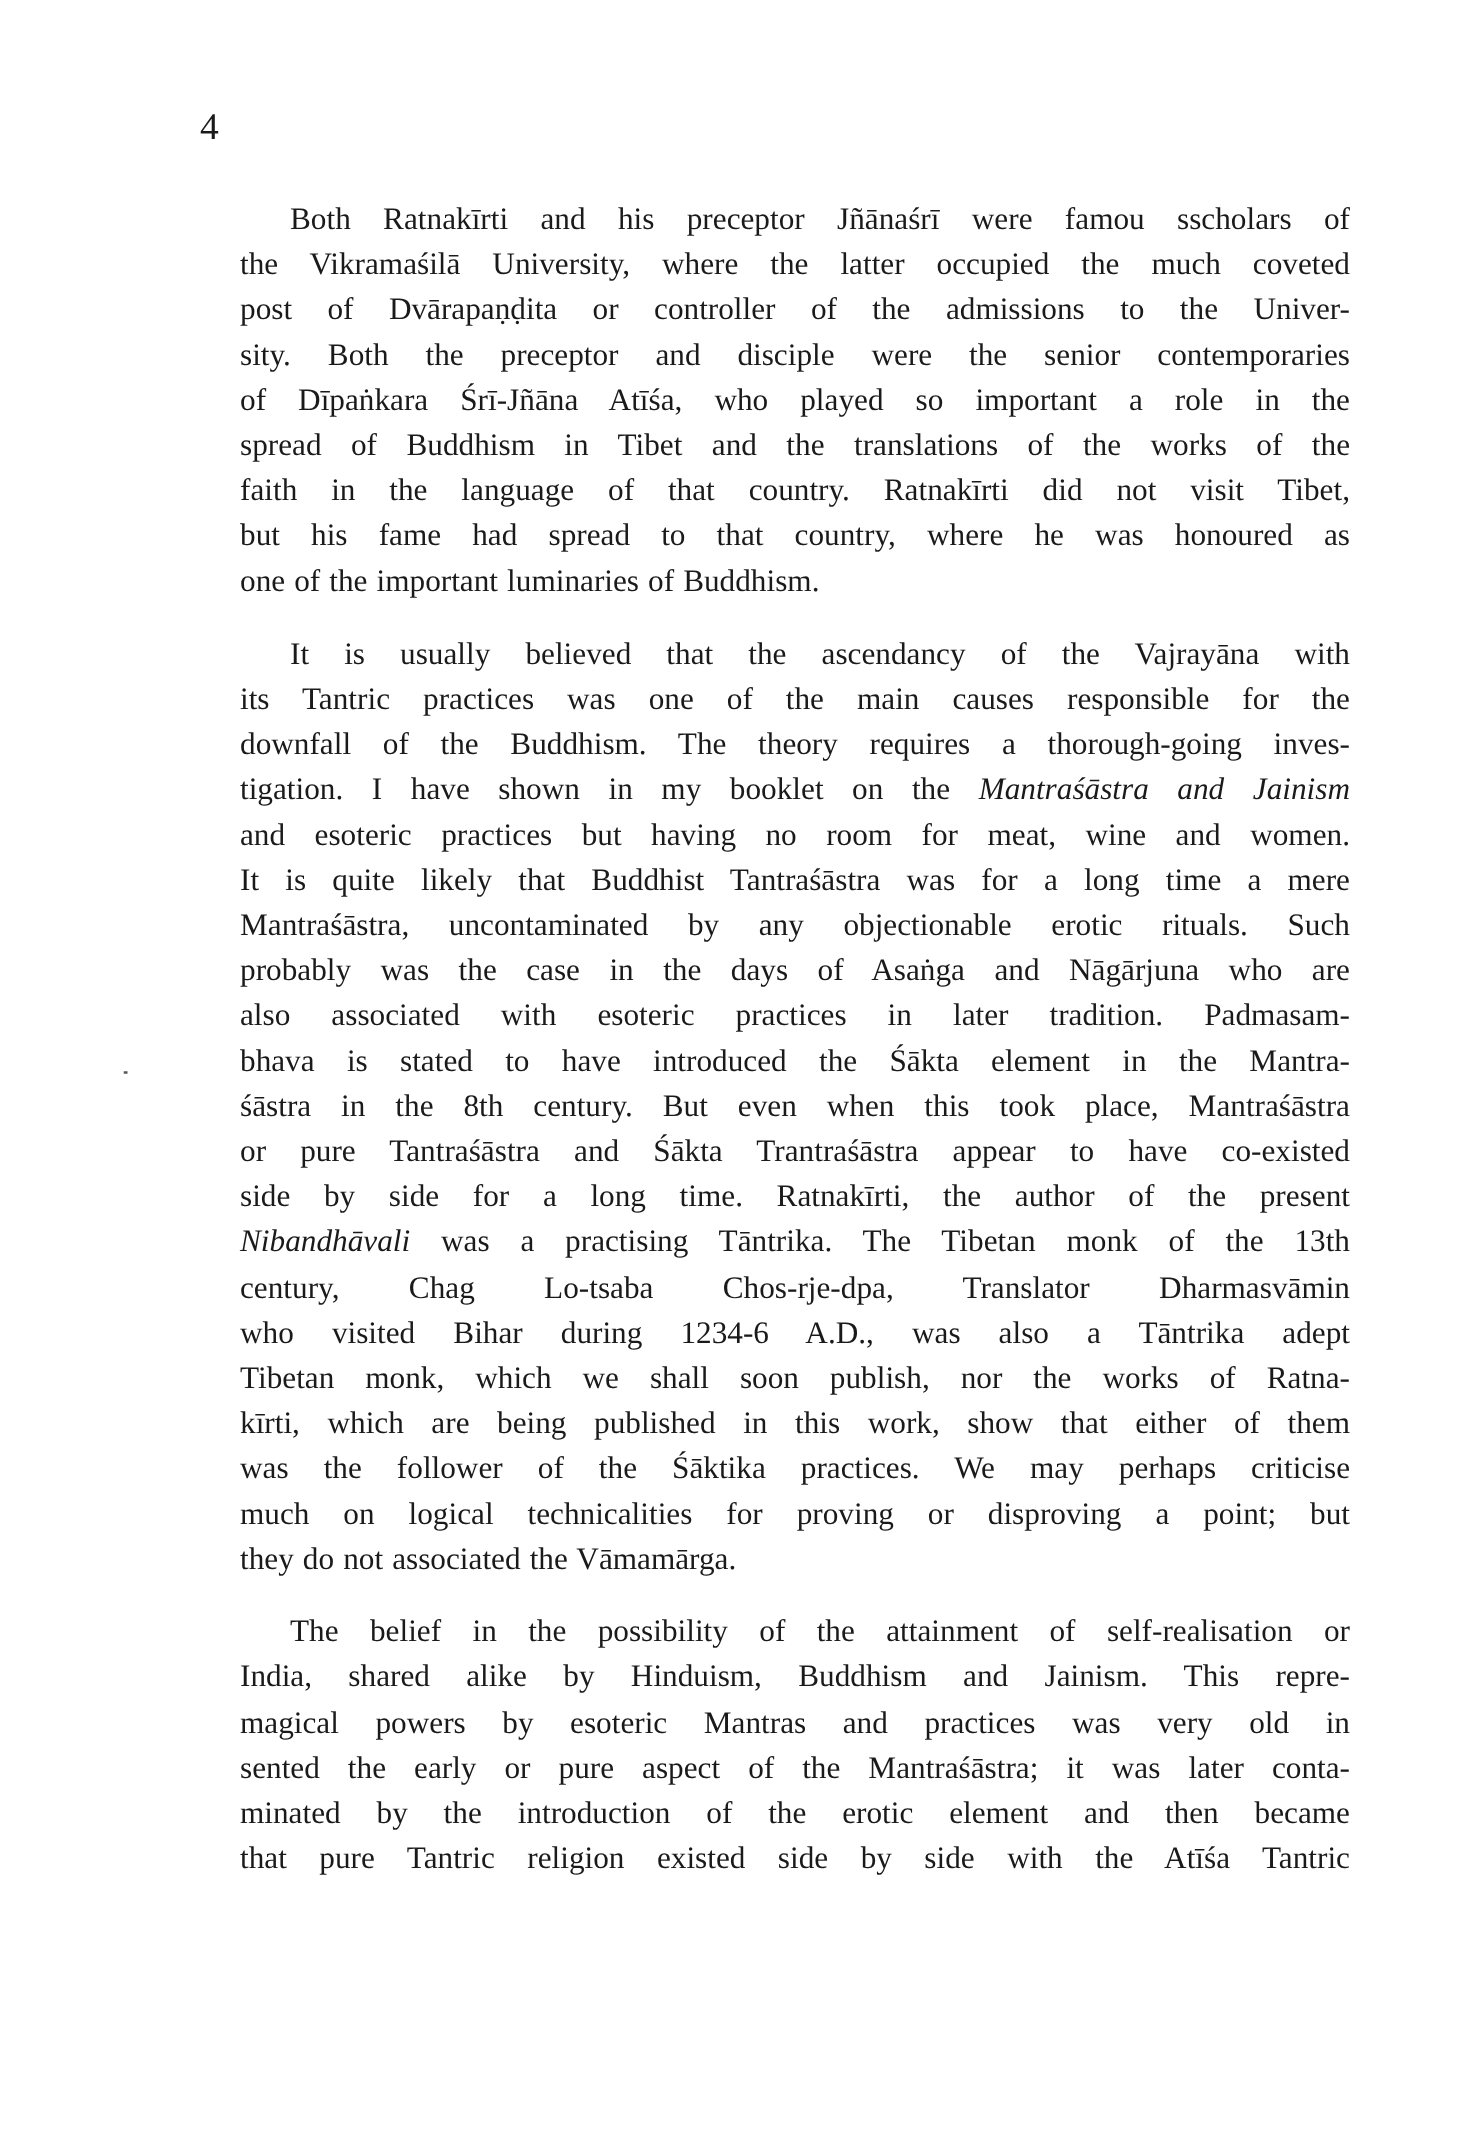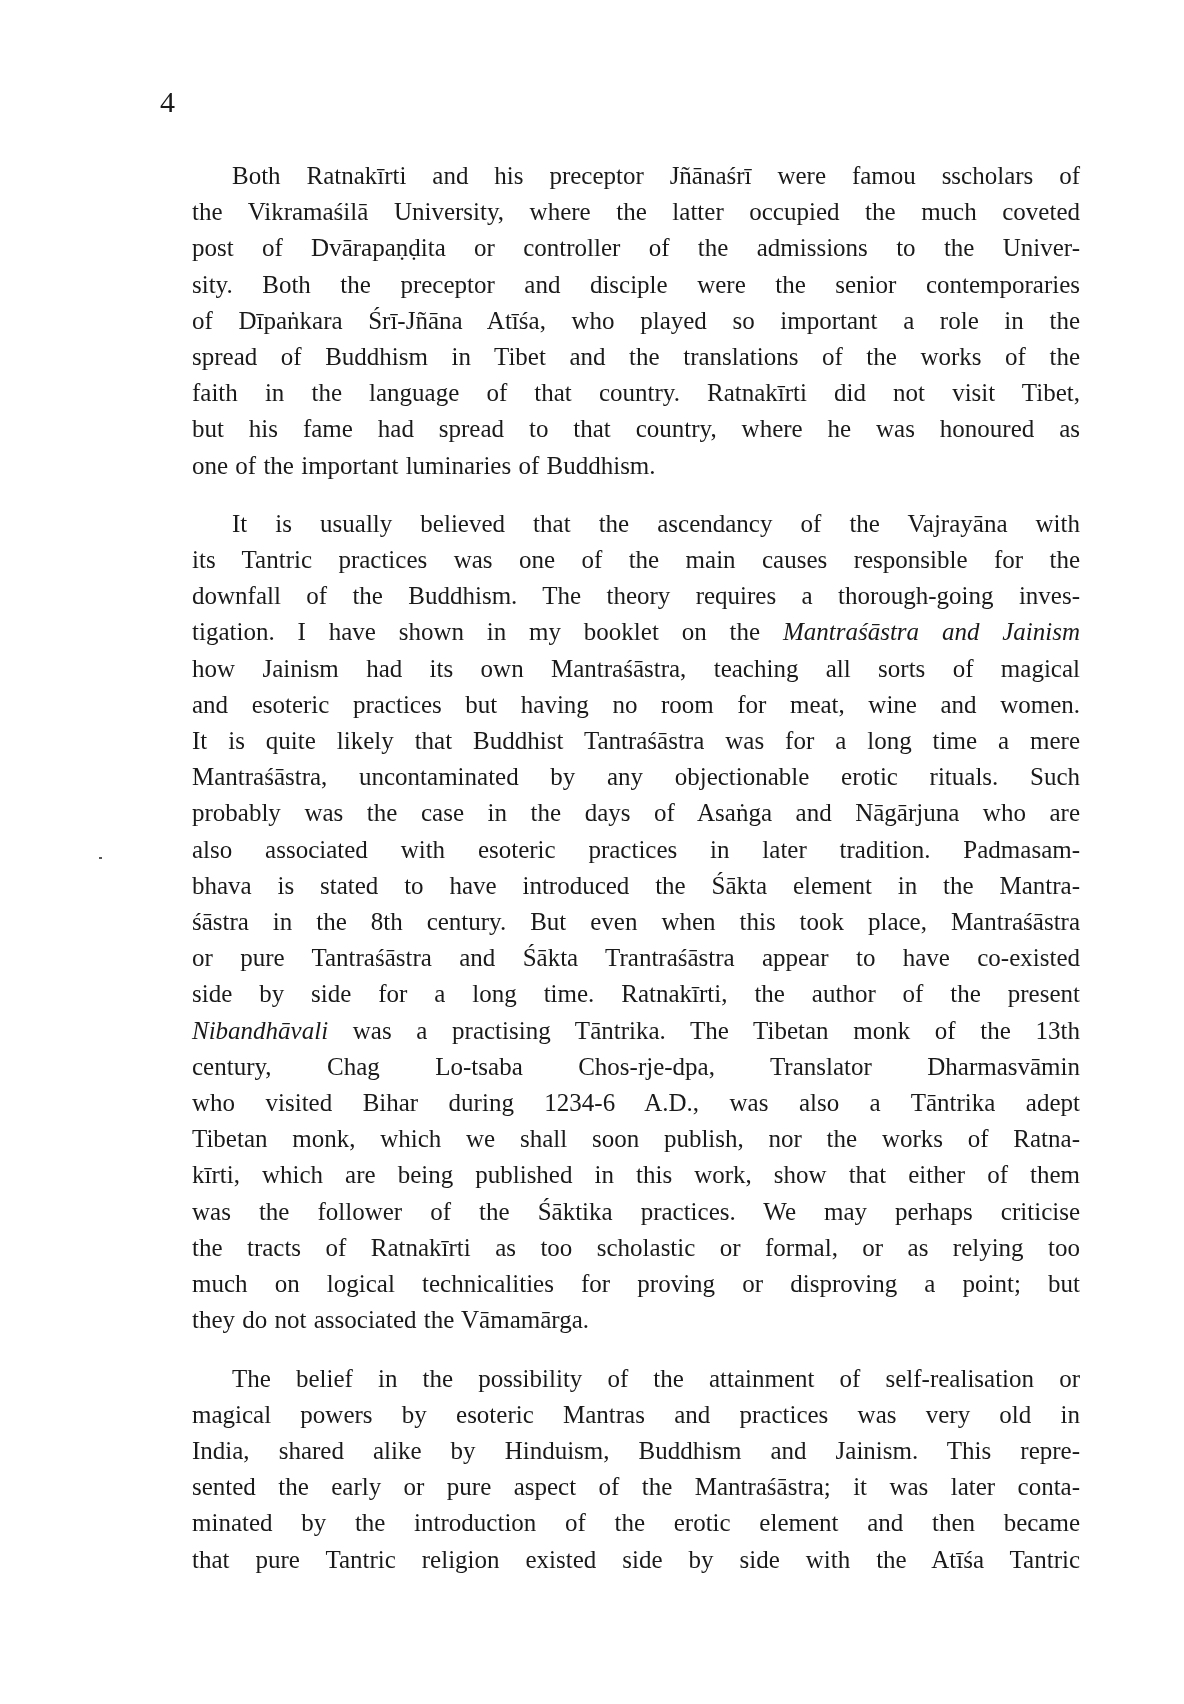--- a/index.html
+++ b/index.html
@@ -98,45 +98,43 @@
       <span class="line">faith in the language of that country. Ratnakīrti did not visit Tibet,</span>
       <span class="line">but his fame had spread to that country, where he was honoured as</span>
       <span class="line last">one of the important luminaries of Buddhism.</span>
     </p>
 
     <p class="para" style="text-indent:0">
       <span class="line first">It is usually believed that the ascendancy of the Vajrayāna with</span>
       <span class="line">its Tantric practices was one of the main causes responsible for the</span>
       <span class="line">downfall of the Buddhism. The theory requires a thorough-going inves-</span>
       <span class="line"><span>tigation. I have shown in my booklet on the </span><span class="it">Mantraśāstra and Jainism</span></span>
-      <span class="line">how Jainism had its own Mantraśāstra, teaching all sorts of magical</span>
       <span class="line">and esoteric practices but having no room for meat, wine and women.</span>
       <span class="line">It is quite likely that Buddhist Tantraśāstra was for a long time a mere</span>
       <span class="line">Mantraśāstra, uncontaminated by any objectionable erotic rituals. Such</span>
       <span class="line">probably was the case in the days of Asaṅga and Nāgārjuna who are</span>
       <span class="line">also associated with esoteric practices in later tradition. Padmasam-</span>
       <span class="line">bhava is stated to have introduced the Śākta element in the Mantra-</span>
       <span class="line">śāstra in the 8th century. But even when this took place, Mantraśāstra</span>
       <span class="line">or pure Tantraśāstra and Śākta Trantraśāstra appear to have co-existed</span>
       <span class="line">side by side for a long time. Ratnakīrti, the author of the present</span>
       <span class="line"><span class="it">Nibandhāvali</span><span> was a practising Tāntrika. The Tibetan monk of the 13th</span></span>
       <span class="line">century, Chag Lo-tsaba Chos-rje-dpa, Translator Dharmasvāmin</span>
       <span class="line">who visited Bihar during 1234-6 A.D., was also a Tāntrika adept</span>
       <span class="line">Tibetan monk, which we shall soon publish, nor the works of Ratna-</span>
       <span class="line">kīrti, which are being published in this work, show that either of them</span>
       <span class="line">was the follower of the Śāktika practices. We may perhaps criticise</span>
-      <span class="line">the tracts of Ratnakīrti as too scholastic or formal, or as relying too</span>
       <span class="line">much on logical technicalities for proving or disproving a point; but</span>
       <span class="line last">they do not associated the Vāmamārga.</span>
     </p>
 
     <p class="para" style="text-indent:0">
       <span class="line first">The belief in the possibility of the attainment of self-realisation or</span>
+      <span class="line">India, shared alike by Hinduism, Buddhism and Jainism. This repre-</span>
       <span class="line">magical powers by esoteric Mantras and practices was very old in</span>
-      <span class="line">India, shared alike by Hinduism, Buddhism and Jainism. This repre-</span>
       <span class="line">sented the early or pure aspect of the Mantraśāstra; it was later conta-</span>
       <span class="line">minated by the introduction of the erotic element and then became</span>
       <span class="line">that pure Tantric religion existed side by side with the Atīśa Tantric</span>
     </p>
 
   </div>
 </div>
 
 <div class="stray-mark"></div>
 

